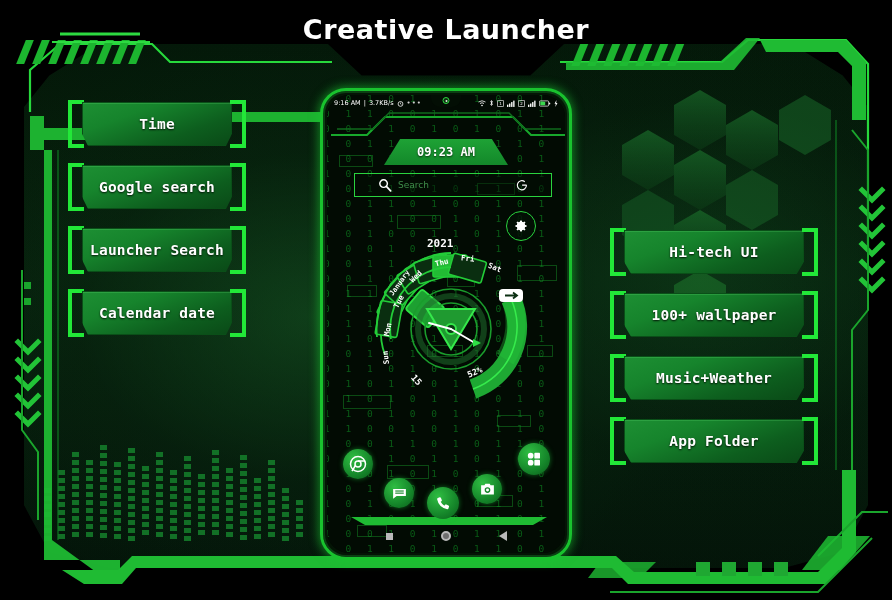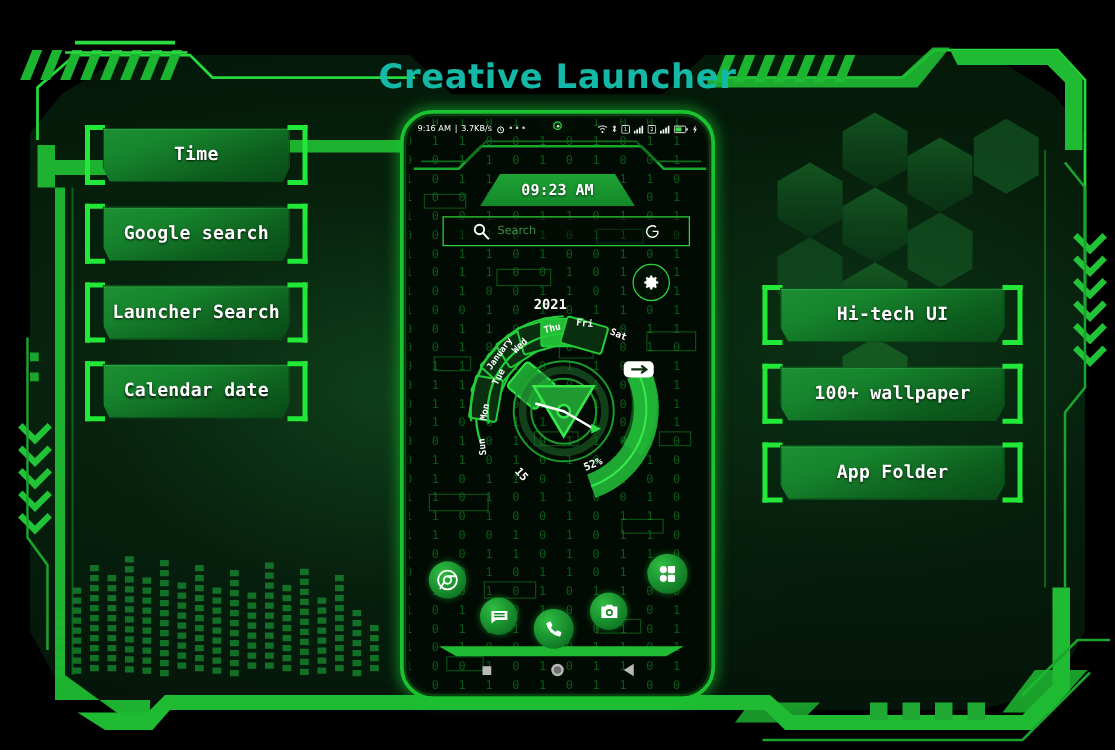--- a/index.html
+++ b/index.html
@@ -13,27 +13,26 @@
     position: relative;
     width: 892px; height: 600px;
     background: #000;
   }
 
   
   .title {
     position: absolute;
     top: 14px; left: 0; width: 892px;
     text-align: center;
-    color: #14b8a6;
+    color: #ffffff;
     font-size: 27px;
     font-weight: bold;
     letter-spacing: 0.5px;
     z-index: 40;
     font-family: "DejaVu Sans", sans-serif;
-    margin-top: 32px;
   }
 
   
   .hud-frame { position: absolute; inset: 0; z-index: 5; }
 
   
   .hud-fill {
     position: absolute;
     left: 24px; top: 44px; right: 24px; bottom: 32px;
     background:
@@ -645,20 +644,26 @@
     <div class="hud-btn">
       <span class="bracket l"></span>
       <span class="plate"></span>
       <span class="bracket r"></span>
       <span class="label">100+ wallpaper</span>
     </div>
     <div class="hud-btn">
       <span class="bracket l"></span>
       <span class="plate"></span>
       <span class="bracket r"></span>
+      <span class="label">Music+Weather</span>
+    </div>
+    <div class="hud-btn">
+      <span class="bracket l"></span>
+      <span class="plate"></span>
+      <span class="bracket r"></span>
       <span class="label">App Folder</span>
     </div>
   </div>
 
   <div class="phone">
     <div class="phone-inner">
 
       <div class="wallpaper">
         <div class="bits">1 0 1 0 1 1 0 1 0 0 1 0 1 1 0 0 1 0 1 0 1 1 0 0 1 1 0 1 0 1 0 0 1 1 0 1 1 0 0 1 0 1 1 0 1 0 0 1 1 0 1 0 1 0 1 1 0 0 1 0 1 1 0 1 0 1 0 0 1 1 0 1 0 1 1 0 0 1 0 1 1 0 1 0 0 1 0 1 1 0 1 1 0 0 1 0 1 0 1 1 0 1 0 0 1 1 0 1 0 1 1 0 0 1 0 1 0 1 1 0 1 0 0 1 1 0 1 0 1 0 1 1 0 0 1 0 1 1 0 1 0 1 0 0 1 1 0 1 0 1 1 0 0 1 0 1 1 0 1 0 0 1 0 1 1 0 1 1 0 0 1 0 1 0 1 1 0 1 0 0 1 1 0 1 0 1 1 0 0 1 0 1 0 1 1 0 1 0 0 1 1 0 1 0 1 0 1 1 0 0 1 0 1 1 0 1 0 1 0 0 1 1 0 1 0 1 1 0 0 1 0 1 1 0 1 0 0 1 0 1 1 0 1 1 0 0 1 0 1 0 1 1 0 1 0 0 1 1 0 1 0 1 1 0 0 1 0 1 0 1 1 0 1 0 0 1 1 0 1 0 1 0 1 1 0 0 1 0 1 1 0 1 0 1 0 0 1 1 0 1 0 1 1 0 0 1 0 1 1 0 1 0 0 1 0 1 1 0 1 1 0 0 1 0 1 0 1 1 0 1 0 0 1 1 0 1 0 1 1 0 0 1 0 1 0 1 1 0 1 0 0 1 1 0 1 0 1 0 1 1 0 0 1 0 1 1 0 1 0 1 0 0 1 1 0 1 0 1 1 0 0 1 0 1 1 0 1 0 0 1 0 1 1 0 1 1 0 0 1 0 1 0 1 1 0 1 0 0 1 1 0 1 0 1 1 0 0 1 0</div>
         <div class="boxes">

